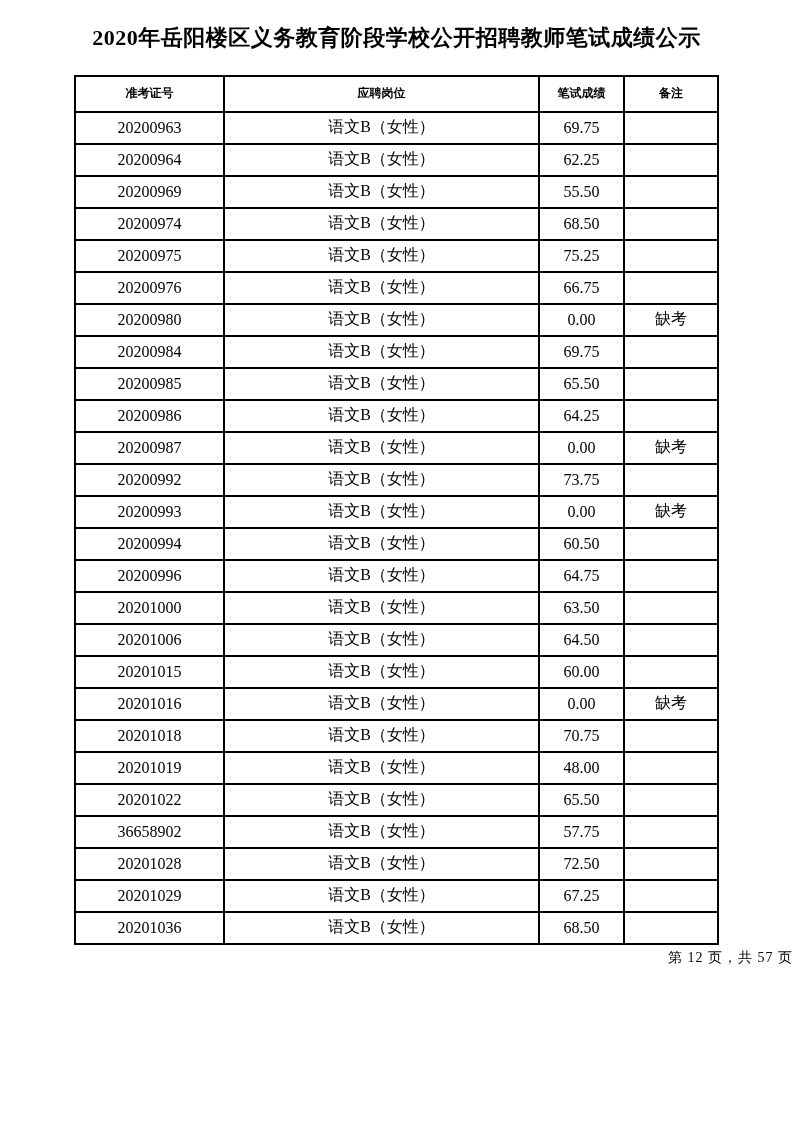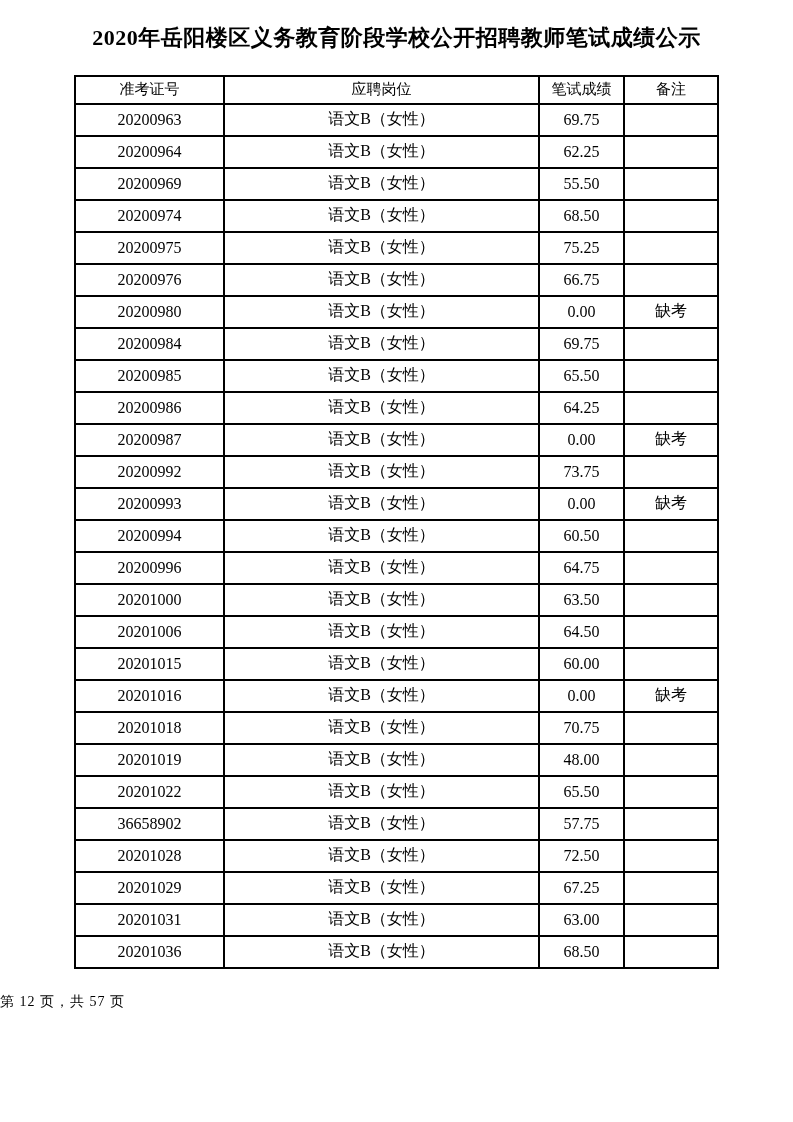--- a/index.html
+++ b/index.html
@@ -35,33 +35,33 @@
   .score-table col.c4 { width: 94px;  }
   .score-table th, .score-table td {
     border: 2px solid #000000;
     text-align: center;
     vertical-align: middle;
     padding: 0;
     overflow: hidden;
     white-space: nowrap;
   }
   .score-table th {
-    height: 28px;
-    font-size: 15px;
-    font-weight: normal;
+    height: 36px;
+    font-size: 12px;
+    font-weight: bold;
   }
   .score-table td {
     height: 32px;
     font-size: 16px;
     font-weight: normal;
   }
   .page-footer {
-    text-align: left;
+    text-align: right;
     font-size: 14px;
-    margin-top: 24px;
+    margin-top: 4px;
     letter-spacing: 1px;
   }
 </style>
 </head>
 <body>
 
 <div class="doc-title">2020年岳阳楼区义务教育阶段学校公开招聘教师笔试成绩公示</div>
 
 <table class="score-table">
   <colgroup>
@@ -223,26 +223,20 @@
         <td>72.50</td>
         <td></td>
       </tr>
       <tr>
         <td>20201029</td>
         <td>语文B（女性）</td>
         <td>67.25</td>
         <td></td>
       </tr>
       <tr>
-        <td>20201031</td>
-        <td>语文B（女性）</td>
-        <td>63.00</td>
-        <td></td>
-      </tr>
-      <tr>
         <td>20201036</td>
         <td>语文B（女性）</td>
         <td>68.50</td>
         <td></td>
       </tr>
     </tbody>
 </table>
 
 <div class="page-footer">第 12 页，共 57 页</div>
 

